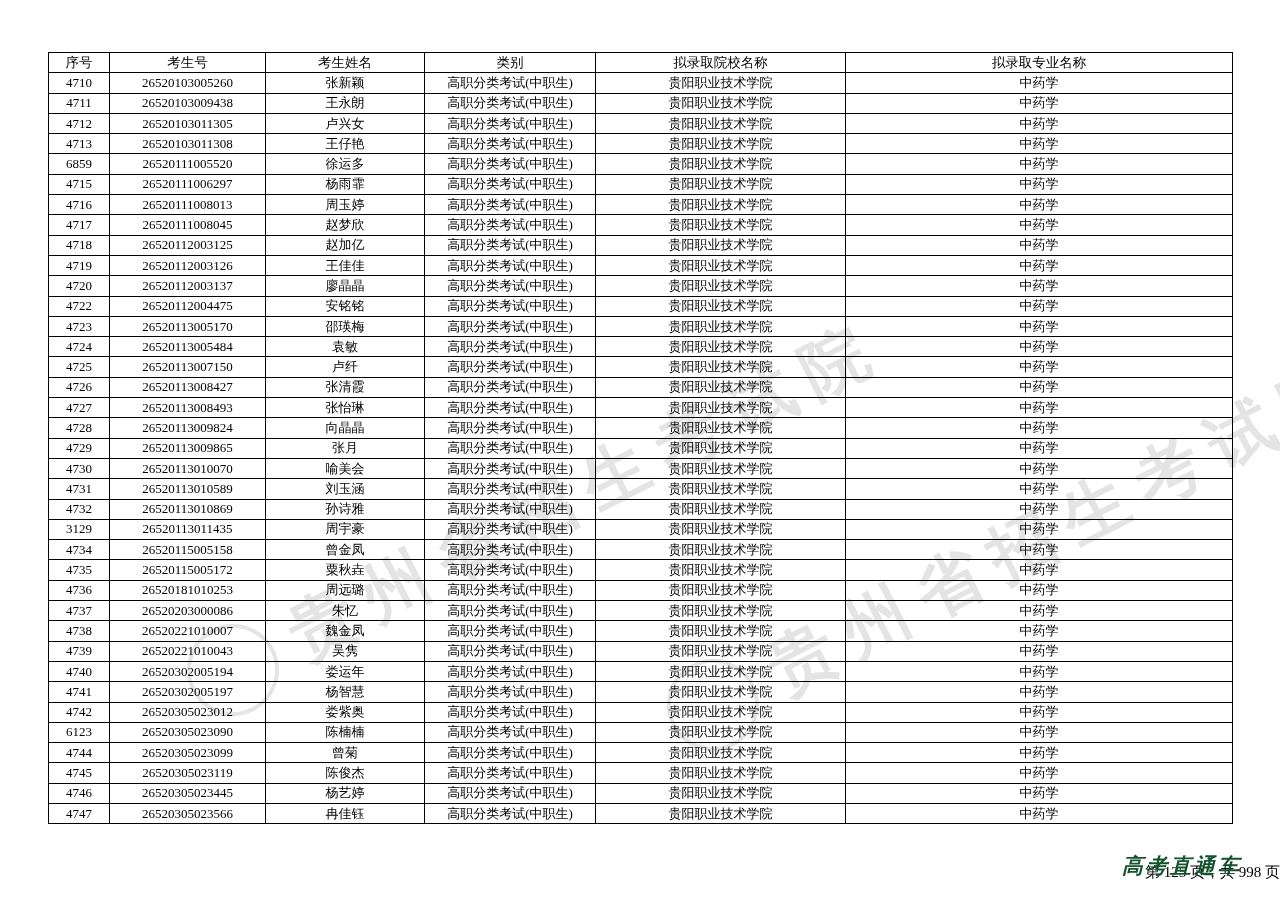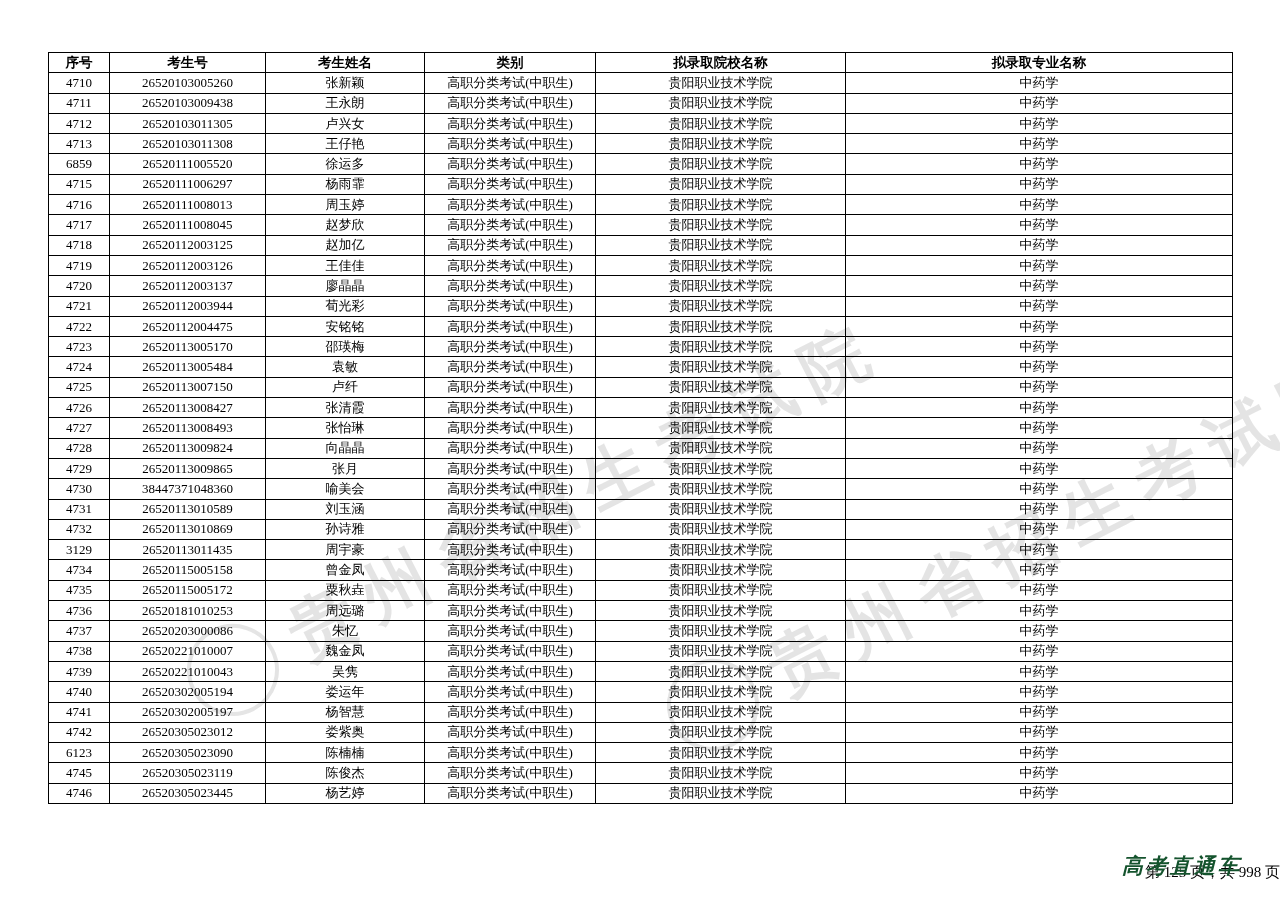--- a/index.html
+++ b/index.html
@@ -51,21 +51,21 @@
     border:1px solid #000;
     text-align:center;
     vertical-align:middle;
     font-size:13px;
     height:19.3px;
     padding:0 2px;
     white-space:nowrap;
     overflow:hidden;
   }
   table.admission th{
-    font-weight:bold;
+    font-weight:normal;
     font-size:13.5px;
   }
   
   .footer{
     position:absolute;
     left:0; top:863px;
     width:100%;
     text-align:right;
     font-size:15px;
     z-index:1;
@@ -197,28 +197,20 @@
         </tr>
         <tr>
           <td>4720</td>
           <td>26520112003137</td>
           <td>廖晶晶</td>
           <td>高职分类考试(中职生)</td>
           <td>贵阳职业技术学院</td>
           <td>中药学</td>
         </tr>
         <tr>
-          <td>4721</td>
-          <td>26520112003944</td>
-          <td>荀光彩</td>
-          <td>高职分类考试(中职生)</td>
-          <td>贵阳职业技术学院</td>
-          <td>中药学</td>
-        </tr>
-        <tr>
           <td>4722</td>
           <td>26520112004475</td>
           <td>安铭铭</td>
           <td>高职分类考试(中职生)</td>
           <td>贵阳职业技术学院</td>
           <td>中药学</td>
         </tr>
         <tr>
           <td>4723</td>
           <td>26520113005170</td>
@@ -270,21 +262,21 @@
         <tr>
           <td>4729</td>
           <td>26520113009865</td>
           <td>张月</td>
           <td>高职分类考试(中职生)</td>
           <td>贵阳职业技术学院</td>
           <td>中药学</td>
         </tr>
         <tr>
           <td>4730</td>
-          <td>38447371048360</td>
+          <td>26520113010070</td>
           <td>喻美会</td>
           <td>高职分类考试(中职生)</td>
           <td>贵阳职业技术学院</td>
           <td>中药学</td>
         </tr>
         <tr>
           <td>4731</td>
           <td>26520113010589</td>
           <td>刘玉涵</td>
           <td>高职分类考试(中职生)</td>
@@ -381,35 +373,51 @@
         </tr>
         <tr>
           <td>6123</td>
           <td>26520305023090</td>
           <td>陈楠楠</td>
           <td>高职分类考试(中职生)</td>
           <td>贵阳职业技术学院</td>
           <td>中药学</td>
         </tr>
         <tr>
+          <td>4744</td>
+          <td>26520305023099</td>
+          <td>曾菊</td>
+          <td>高职分类考试(中职生)</td>
+          <td>贵阳职业技术学院</td>
+          <td>中药学</td>
+        </tr>
+        <tr>
           <td>4745</td>
           <td>26520305023119</td>
           <td>陈俊杰</td>
           <td>高职分类考试(中职生)</td>
           <td>贵阳职业技术学院</td>
           <td>中药学</td>
         </tr>
         <tr>
           <td>4746</td>
           <td>26520305023445</td>
           <td>杨艺婷</td>
           <td>高职分类考试(中职生)</td>
           <td>贵阳职业技术学院</td>
           <td>中药学</td>
         </tr>
+        <tr>
+          <td>4747</td>
+          <td>26520305023566</td>
+          <td>冉佳钰</td>
+          <td>高职分类考试(中职生)</td>
+          <td>贵阳职业技术学院</td>
+          <td>中药学</td>
+        </tr>
       </tbody>
   </table>
 
   <div class="footer">
     <span>第 125 页，共 998 页</span>
   </div>
 
   <div class="logo">高考直通车</div>
 
 </div>

